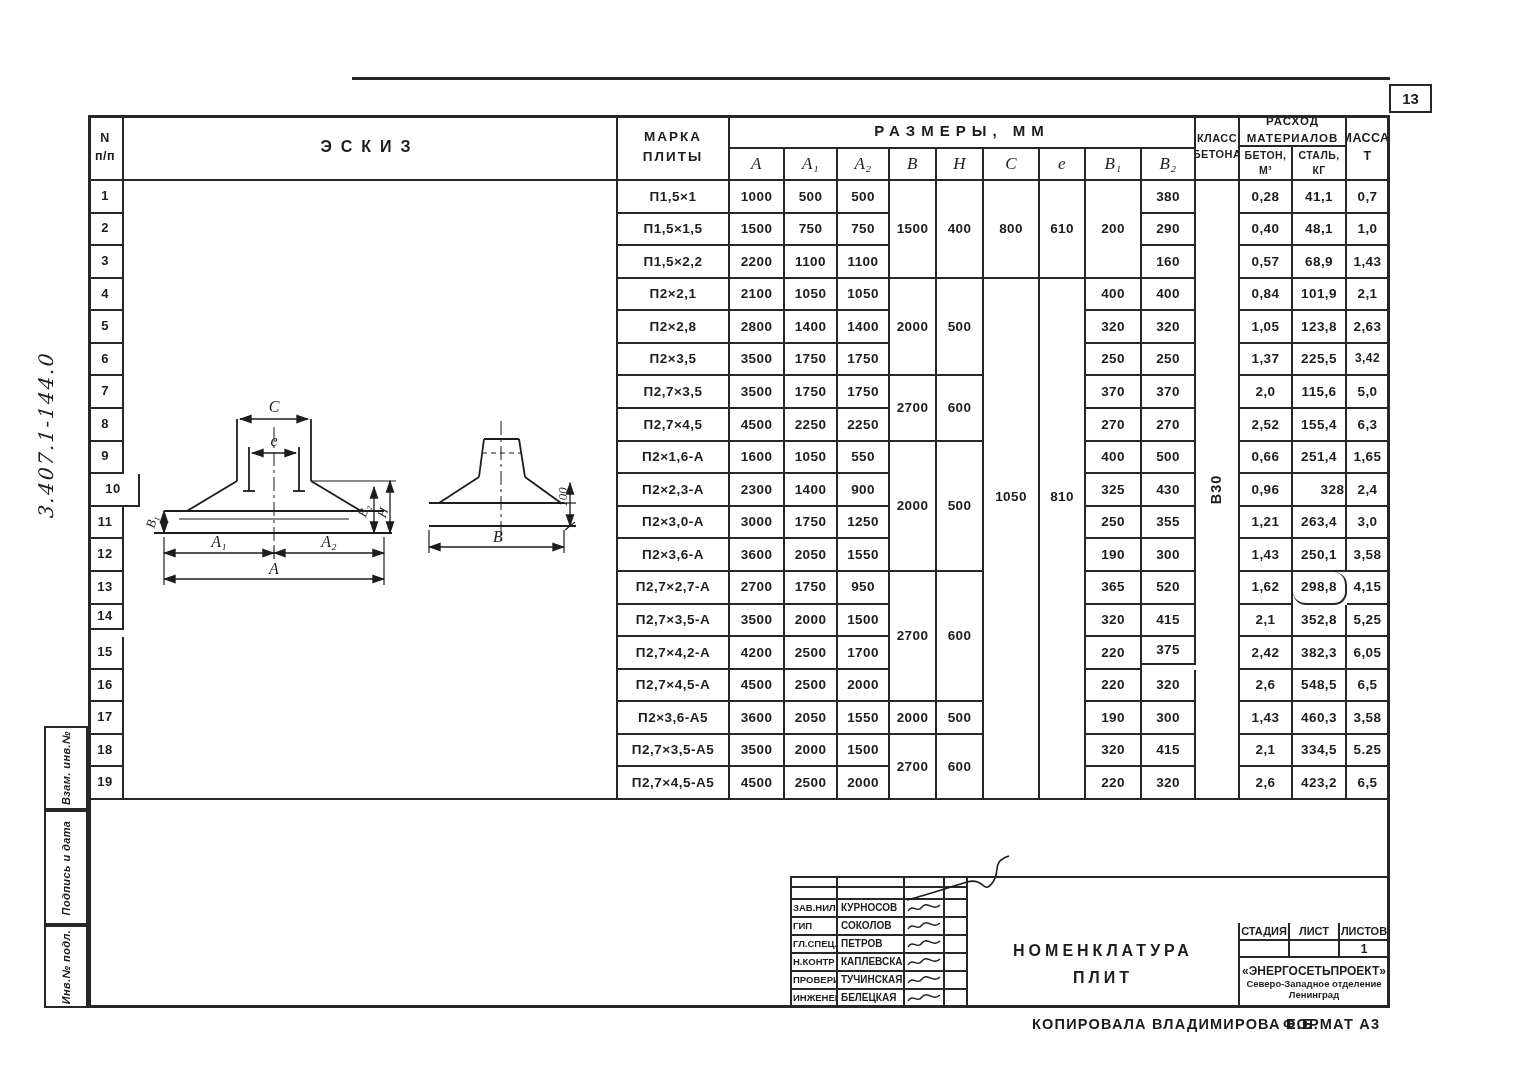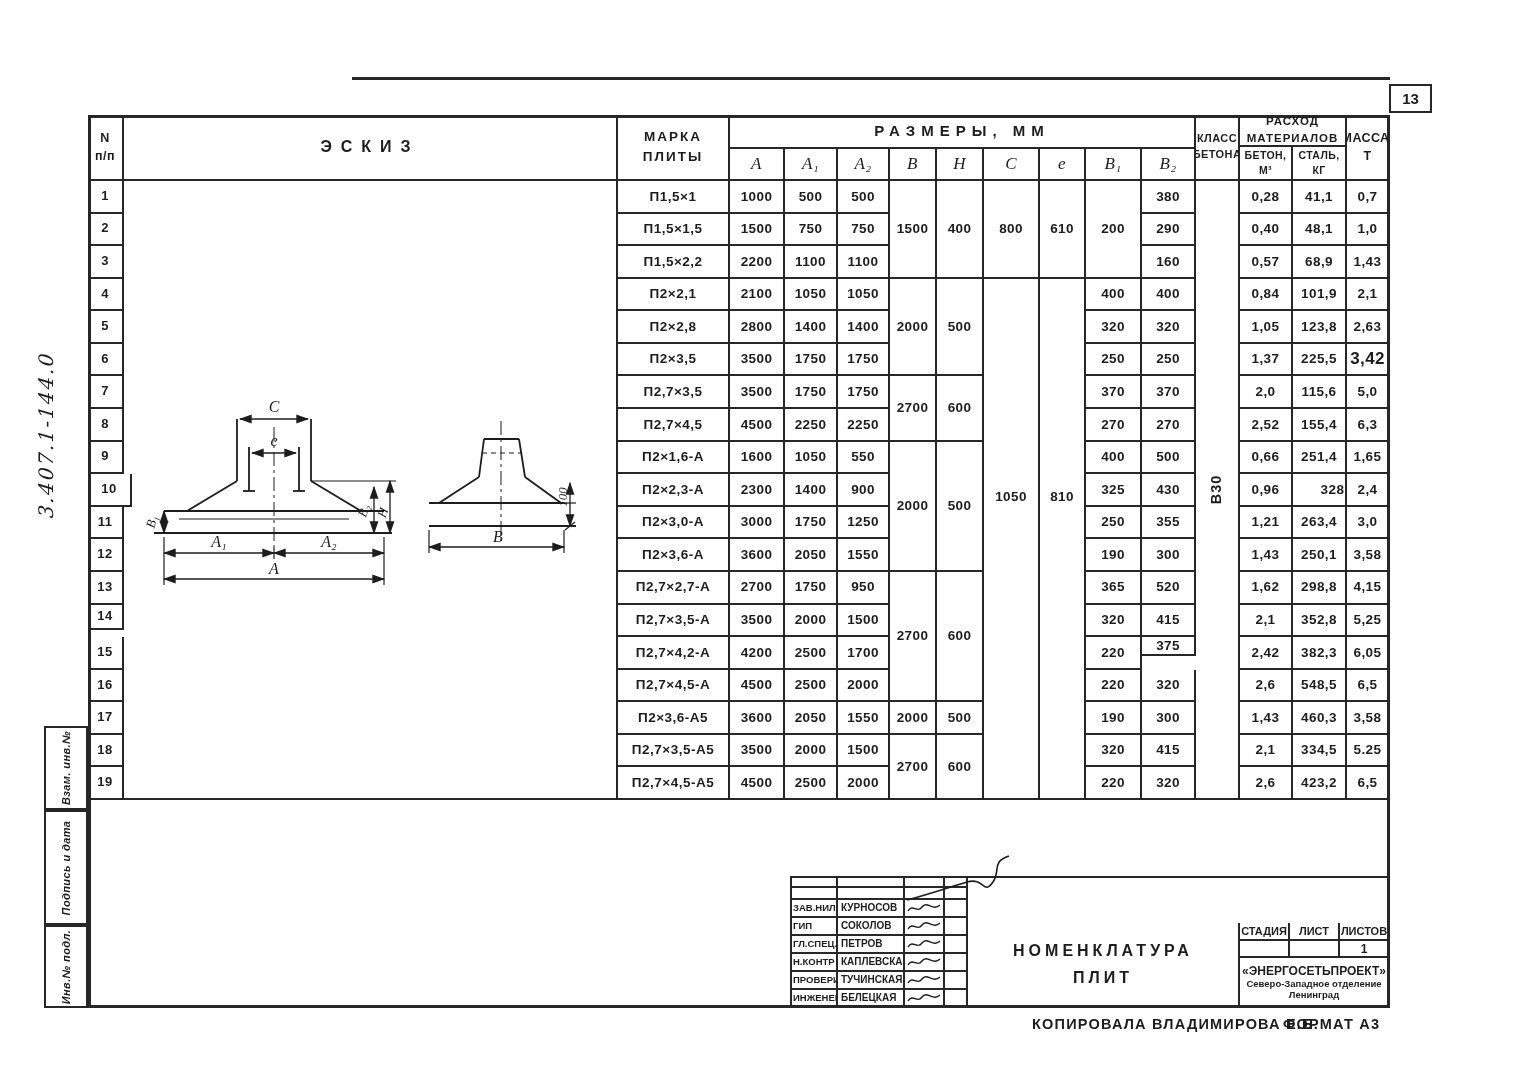--- a/index.html
+++ b/index.html
@@ -290,21 +290,21 @@
       <div class="cell" style="left: 1142px; top: 343.9px; width: 54px; height: 32.58px;">
         <div style="font-size: 13.5px;">250</div>
       </div>
       <div class="cell" style="left: 1240px; top: 343.9px; width: 53px; height: 32.58px;">
         <div style="font-size: 13.5px;">1,37</div>
       </div>
       <div class="cell" style="left: 1293px; top: 343.9px; width: 54px; height: 32.58px;">
         <div style="font-size: 13.5px;">225,5</div>
       </div>
       <div class="cell" style="left: 1347px; top: 343.9px; width: 43px; height: 32.58px;">
-        <div style="font-size: 17px;">3,42</div>
+        <div style="font-size: 12px;">3,42</div>
       </div>
       <div class="cell" style="left: 88px; top: 376.48px; width: 36px; height: 32.58px;">
         <div style="font-size: 13px;">7</div>
       </div>
       <div class="cell" style="left: 618px; top: 376.48px; width: 112px; height: 32.58px;">
         <div style="font-size: 13.5px; letter-spacing: 0.5px;">П2,7×3,5</div>
       </div>
       <div class="cell" style="left: 730px; top: 376.48px; width: 55px; height: 32.58px;">
         <div style="font-size: 13.5px;">3500</div>
       </div>
@@ -382,21 +382,21 @@
       </div>
       <div class="cell" style="left: 1240px; top: 441.64px; width: 53px; height: 32.58px;">
         <div style="font-size: 13.5px;">0,66</div>
       </div>
       <div class="cell" style="left: 1293px; top: 441.64px; width: 54px; height: 32.58px;">
         <div style="font-size: 13.5px;">251,4</div>
       </div>
       <div class="cell" style="left: 1347px; top: 441.64px; width: 43px; height: 32.58px;">
         <div style="font-size: 13.5px;">1,65</div>
       </div>
-      <div class="cell" style="left: 88px; top: 474.22px; width: 44px; height: 32.58px;">
+      <div class="cell" style="left: 88px; top: 474.22px; width: 52px; height: 32.58px;">
         <div style="font-size: 13px;">10</div>
       </div>
       <div class="cell" style="left: 618px; top: 474.22px; width: 112px; height: 32.58px;">
         <div style="font-size: 13.5px; letter-spacing: 0.5px;">П2×2,3-А</div>
       </div>
       <div class="cell" style="left: 730px; top: 474.22px; width: 55px; height: 32.58px;">
         <div style="font-size: 13.5px;">2300</div>
       </div>
       <div class="cell" style="left: 785px; top: 474.22px; width: 53px; height: 32.58px;">
         <div style="font-size: 13.5px;">1400</div>
@@ -496,21 +496,21 @@
       </div>
       <div class="cell" style="left: 1086px; top: 571.96px; width: 56px; height: 32.58px;">
         <div style="font-size: 13.5px;">365</div>
       </div>
       <div class="cell" style="left: 1142px; top: 571.96px; width: 54px; height: 32.58px;">
         <div style="font-size: 13.5px;">520</div>
       </div>
       <div class="cell" style="left: 1240px; top: 571.96px; width: 53px; height: 32.58px;">
         <div style="font-size: 13.5px;">1,62</div>
       </div>
-      <div class="cell" style="left: 1293px; top: 571.96px; width: 54px; height: 32.58px;">
+      <div class="cell" style="left: 1293px; top: 571.96px; width: 54px; height: 32.58px; border-radius: 13px;">
         <div style="font-size: 13.5px;">298,8</div>
       </div>
       <div class="cell" style="left: 1347px; top: 571.96px; width: 43px; height: 32.58px;">
         <div style="font-size: 13.5px;">4,15</div>
       </div>
       <div class="cell" style="left: 88px; top: 604.54px; width: 36px; height: 25px;">
         <div style="font-size: 13px;">14</div>
       </div>
       <div class="cell" style="left: 618px; top: 604.54px; width: 112px; height: 32.58px;">
         <div style="font-size: 13.5px; letter-spacing: 0.5px;">П2,7×3,5-А</div>
@@ -550,21 +550,21 @@
       </div>
       <div class="cell" style="left: 785px; top: 637.12px; width: 53px; height: 32.58px;">
         <div style="font-size: 13.5px;">2500</div>
       </div>
       <div class="cell" style="left: 838px; top: 637.12px; width: 52px; height: 32.58px;">
         <div style="font-size: 13.5px;">1700</div>
       </div>
       <div class="cell" style="left: 1086px; top: 637.12px; width: 56px; height: 32.58px;">
         <div style="font-size: 13.5px;">220</div>
       </div>
-      <div class="cell" style="left: 1142px; top: 637.12px; width: 54px; height: 19px;">
+      <div class="cell" style="left: 1142px; top: 637.12px; width: 54px; height: 28px;">
         <div style="font-size: 13.5px;">375</div>
       </div>
       <div class="cell" style="left: 1240px; top: 637.12px; width: 53px; height: 32.58px;">
         <div style="font-size: 13.5px;">2,42</div>
       </div>
       <div class="cell" style="left: 1293px; top: 637.12px; width: 54px; height: 32.58px;">
         <div style="font-size: 13.5px;">382,3</div>
       </div>
       <div class="cell" style="left: 1347px; top: 637.12px; width: 43px; height: 32.58px;">
         <div style="font-size: 13.5px;">6,05</div>

